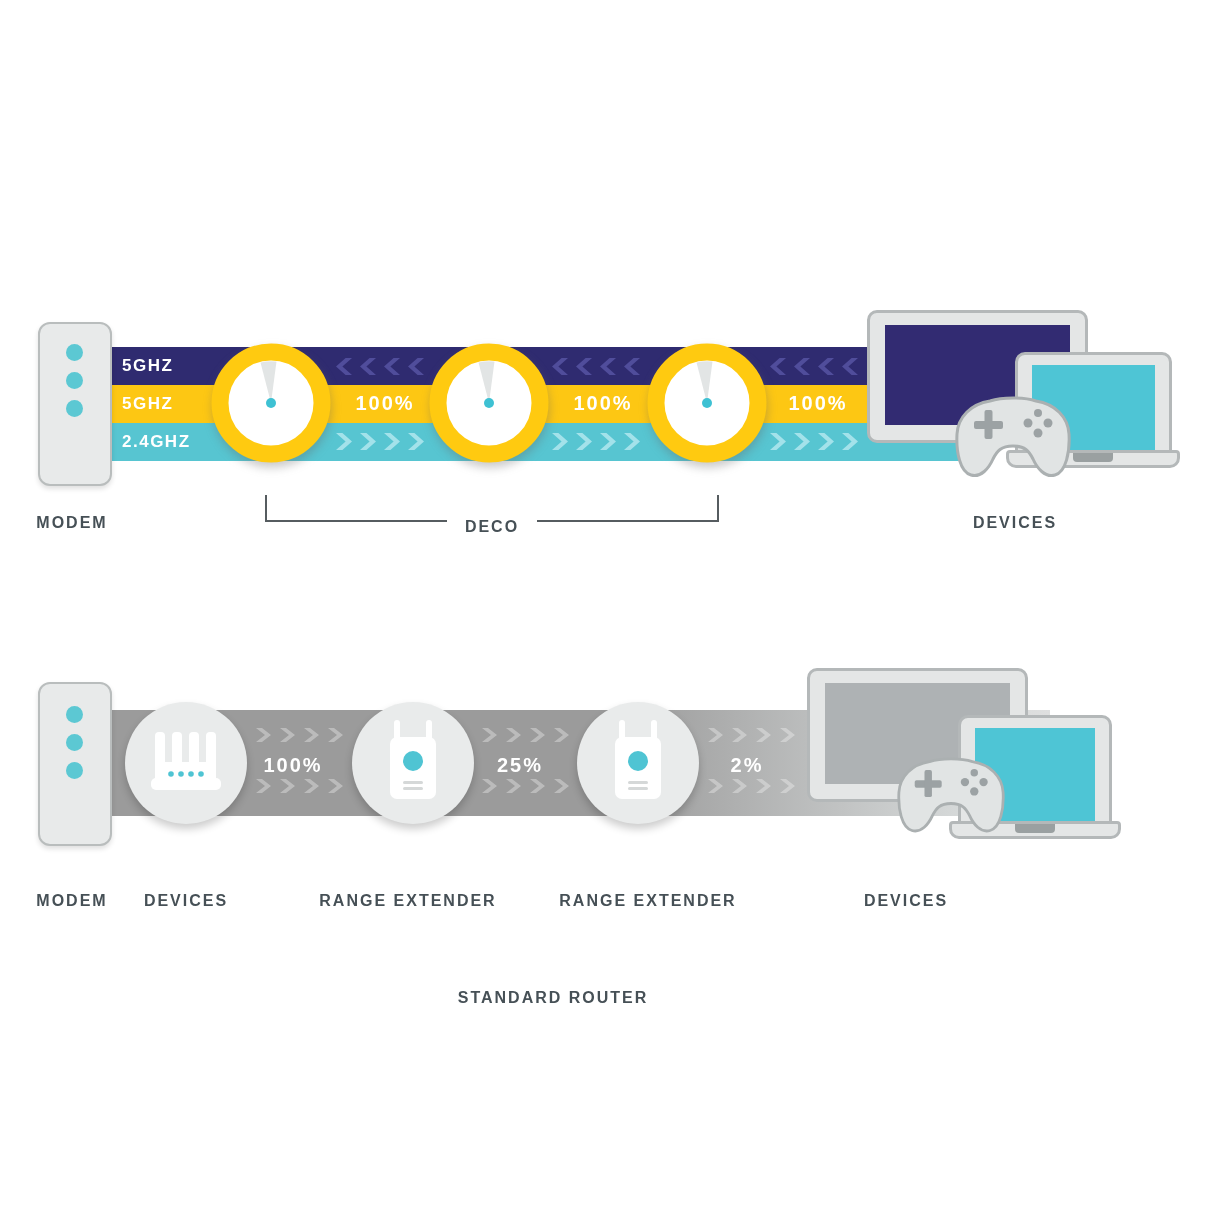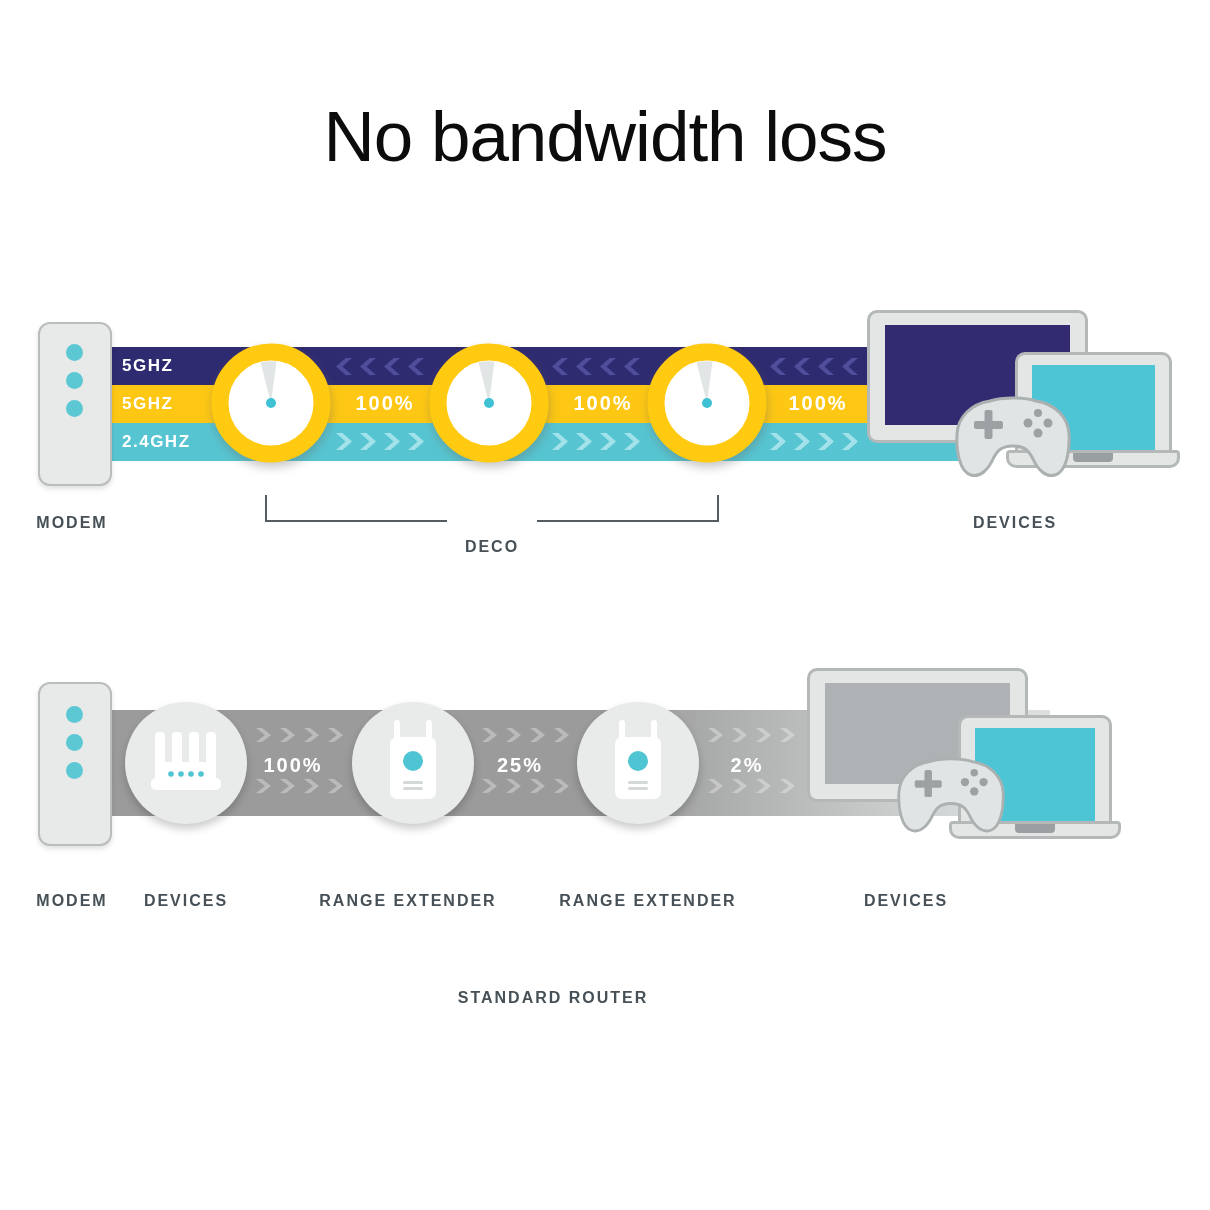--- a/index.html
+++ b/index.html
@@ -66,21 +66,20 @@
   .lbl{
     position:absolute;text-align:center;color:#465056;z-index:6;
     font-size:16px;font-weight:700;letter-spacing:2px;
   }
 </style>
 </head>
 <body>
 
 <div class="canvas">
 
-  <div class="title">No bandwidth loss</div>
 
   <div class="band band-navy"></div>
   <div class="band band-yellow"></div>
   <div class="band band-teal"></div>
 
   <div class="band-label" style="top:347px">5GHZ</div>
   <div class="band-label" style="top:385px">5GHZ</div>
   <div class="band-label" style="top:423px">2.4GHZ</div>
 
   <div id="chev-layer">
@@ -184,21 +183,21 @@
     <circle cx="98" cy="27" r="4.5" fill="#9ca2a4"></circle>
     <circle cx="88" cy="37" r="4.5" fill="#9ca2a4"></circle>
   </svg>
 
   <div class="bracket" style="left:265px;top:495px;width:2px;height:27px"></div>
   <div class="bracket" style="left:265px;top:520px;width:182px;height:2px"></div>
   <div class="bracket" style="left:537px;top:520px;width:182px;height:2px"></div>
   <div class="bracket" style="left:717px;top:495px;width:2px;height:27px"></div>
 
   <div class="lbl" style="left:-28px;top:514px;width:200px">MODEM</div>
-  <div class="lbl" style="left:392px;top:538px;width:200px">DECO</div>
+  <div class="lbl" style="left:392px;top:518px;width:200px">DECO</div>
   <div class="lbl" style="left:915px;top:514px;width:200px">DEVICES</div>
 
   <div class="gray-band"></div>
 
   <div class="pct" style="left:233px;top:754px">100%</div>
   <div class="pct" style="left:460px;top:754px">25%</div>
   <div class="pct" style="left:687px;top:754px">2%</div>
 
   <div class="modem" style="top:682px">
     <span class="dot" style="top:22px"></span>

